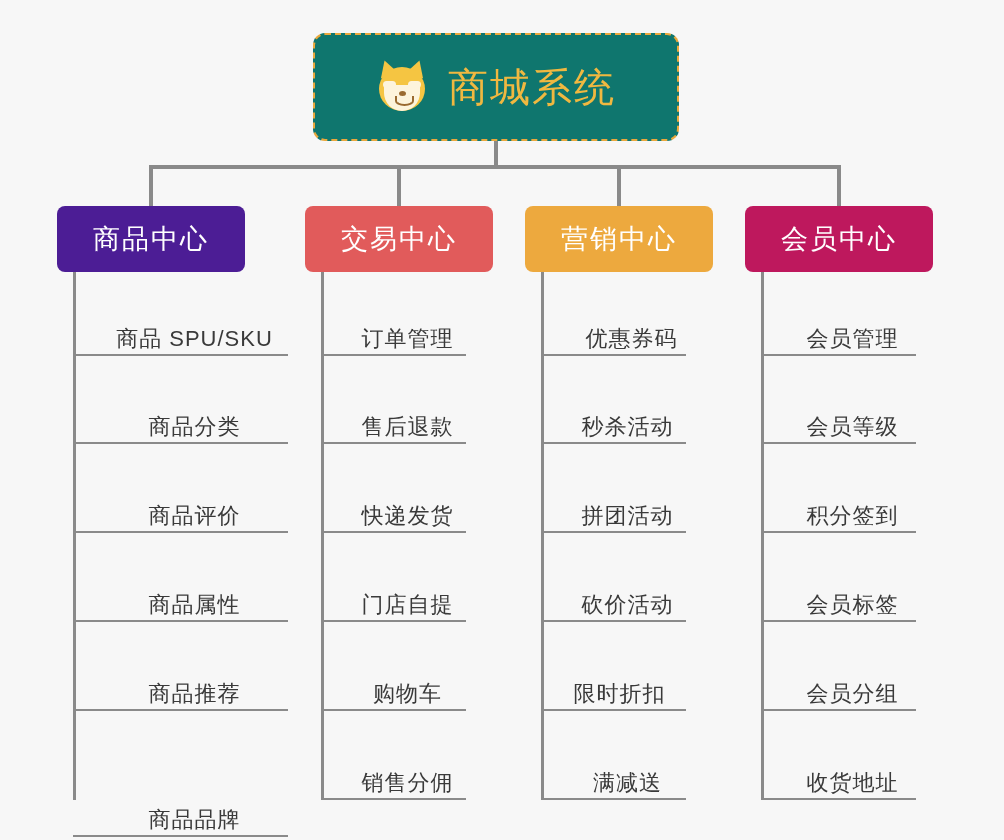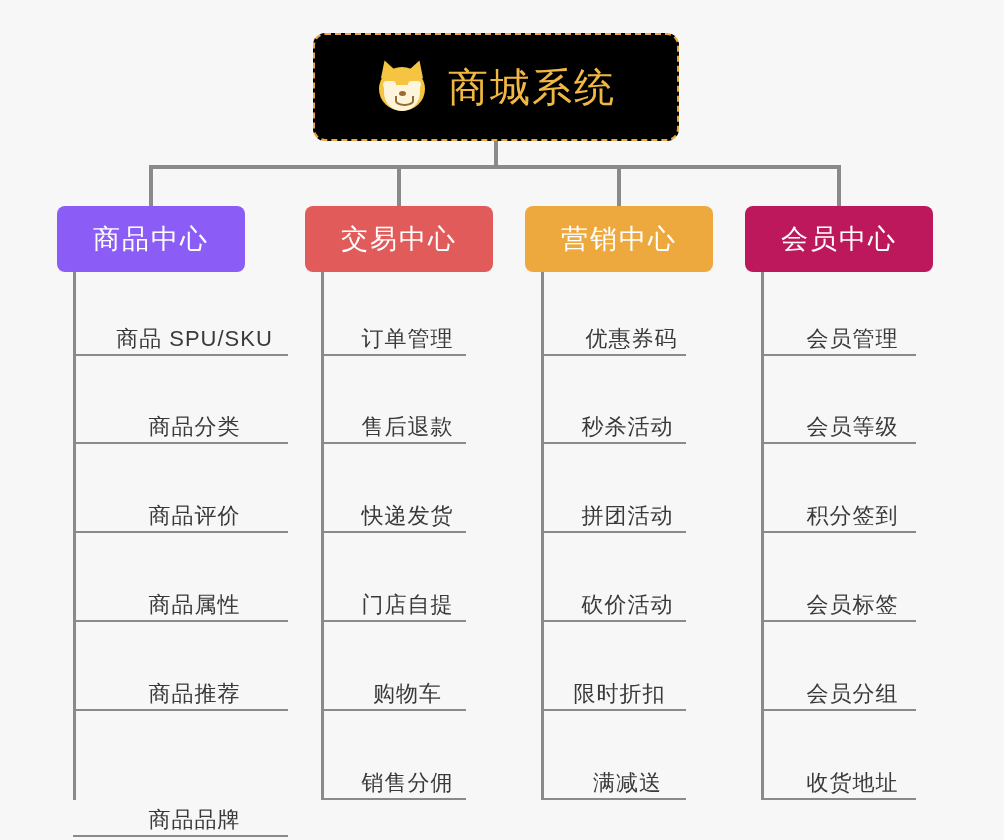--- a/index.html
+++ b/index.html
@@ -20,21 +20,21 @@
     height: 840px;
   }
 
   
   .root-node {
     position: absolute;
     left: 313px;
     top: 33px;
     width: 366px;
     height: 108px;
-    background: #000000;
+    background: #0f766e;
     border: 2px dashed #eaa83c;
     border-radius: 12px;
     box-sizing: border-box;
     display: flex;
     align-items: center;
     justify-content: center;
     gap: 20px;
   }
   .root-icon {
     width: 52px;
@@ -172,21 +172,21 @@
       </div>
     </div>
     <div class="root-title">商城系统</div>
   </div>
 
   <div class="conn conn-root-stem"></div>
   <div class="conn conn-bus"></div>
 
   <div id="branches">
       <div class="conn conn-drop" style="left: 149px;"></div>
-      <div class="cat" style="left: 57px; background: #8b5cf6;">
+      <div class="cat" style="left: 57px; background: #4c1d95;">
         <span class="cat-label">商品中心</span>
       </div>
       <div class="col-trunk" style="left: 73px; height: 528px;"></div>
       <div class="item" style="left: 73px; top: 312px; width: 215px; padding-left: 28px;">
         <span class="item-label">商品 SPU/SKU</span>
       </div>
       <div class="item" style="left: 73px; top: 400px; width: 215px; padding-left: 28px;">
         <span class="item-label">商品分类</span>
       </div>
       <div class="item" style="left: 73px; top: 489px; width: 215px; padding-left: 28px;">

